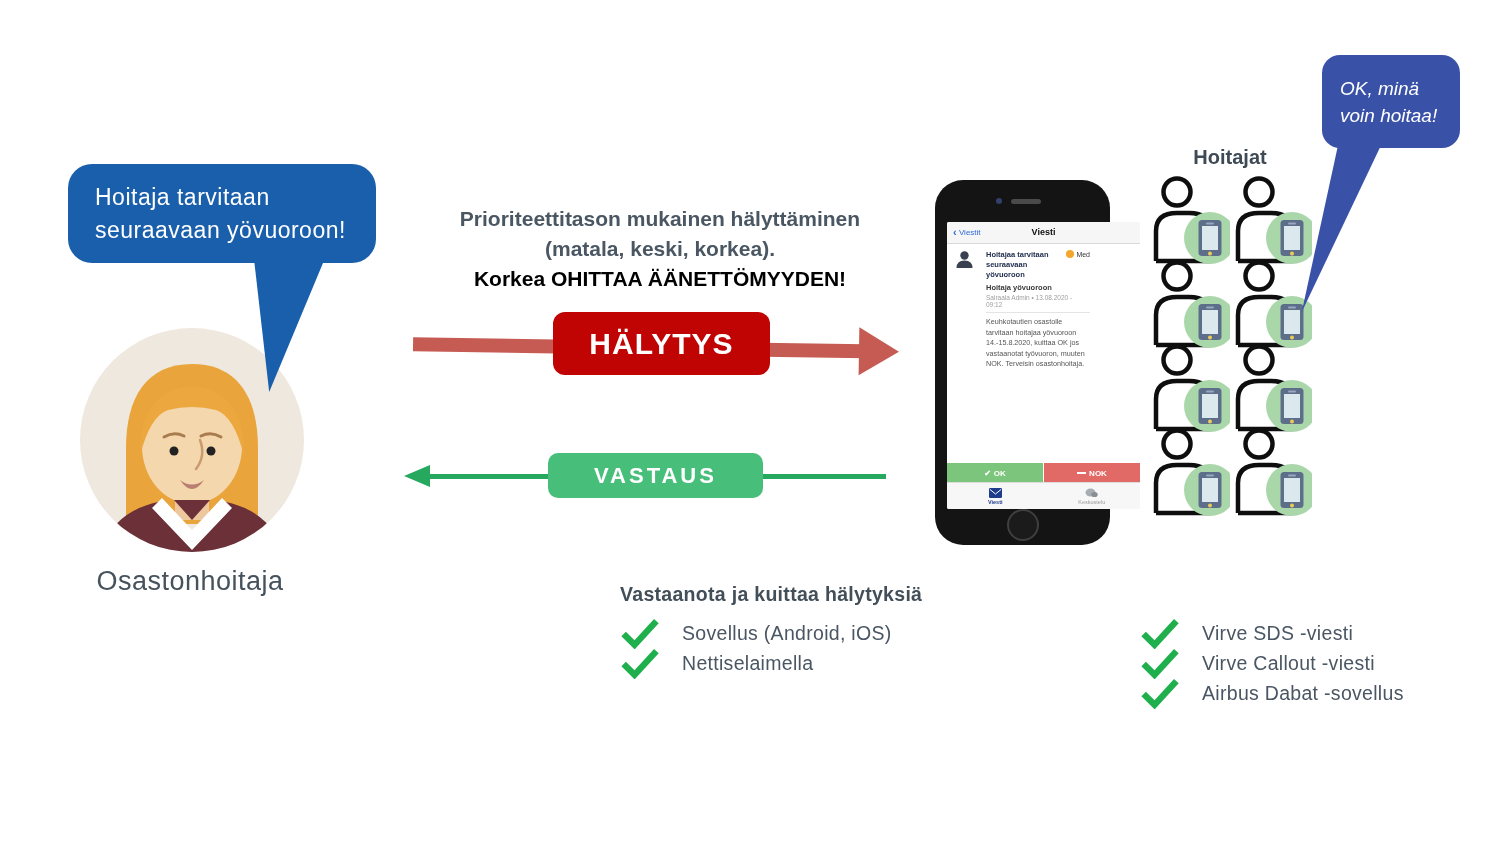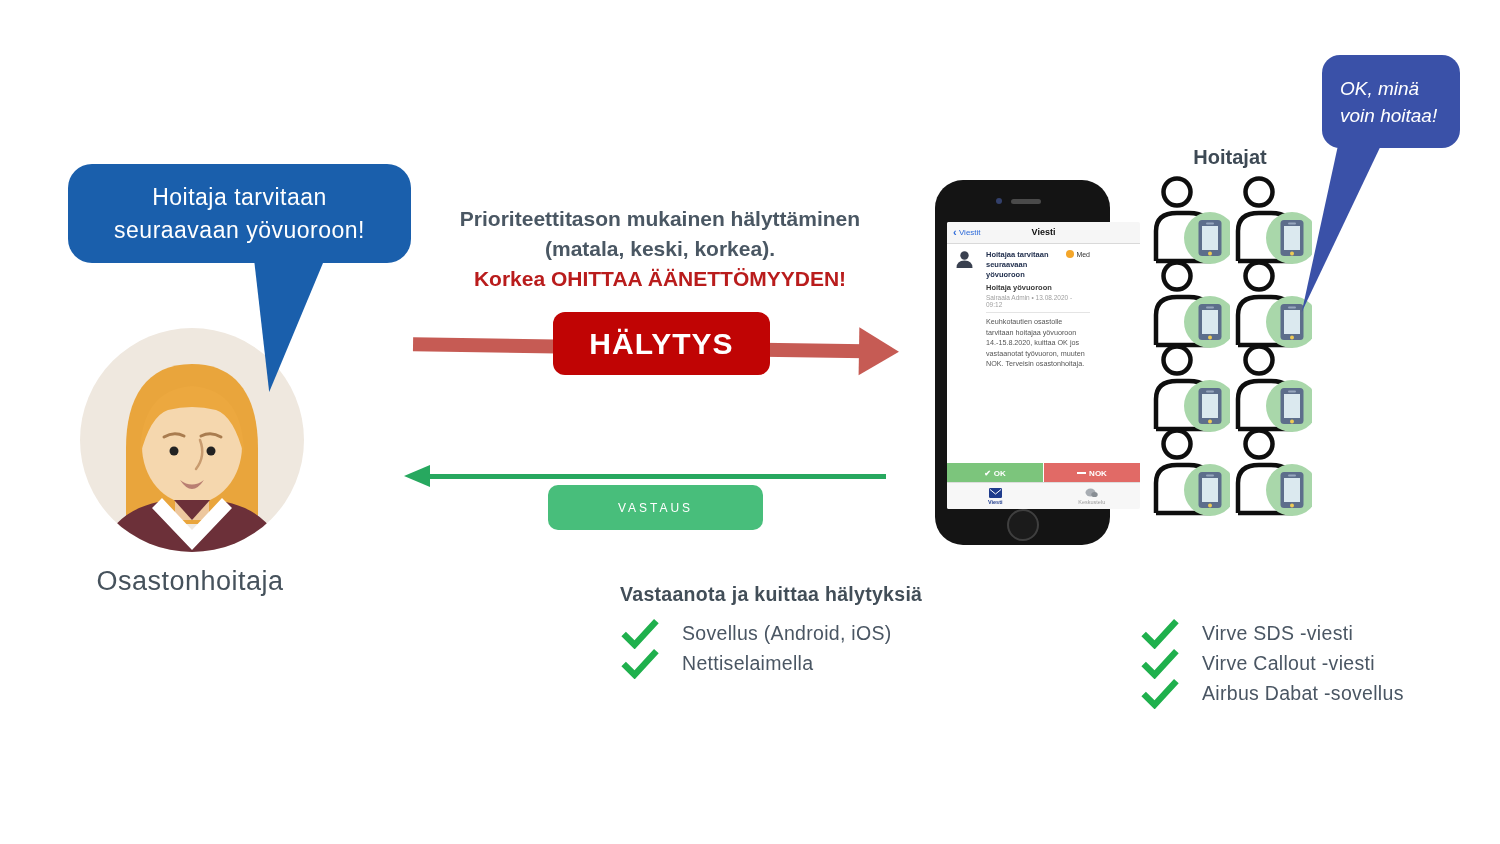--- a/index.html
+++ b/index.html
@@ -1,48 +1,48 @@
 <!DOCTYPE html>
 <html><head>
 <meta charset="utf-8">
 <style>
   html,body{margin:0;padding:0;background:#ffffff;}
   .canvas{position:relative;width:1500px;height:844px;background:#ffffff;overflow:hidden;
           font-family:"Liberation Sans", sans-serif;color:#4A5663;}
   .abs{position:absolute;}
 
   
-  .bubble-left{left:68px;top:164px;width:343px;height:99px;background:#1A5FAC;border-radius:24px;
-      display:flex;flex-direction:column;align-items:center;justify-content:center;z-index:3;}
+  .bubble-left{left:68px;top:164px;width:281px;height:99px;background:#1A5FAC;border-radius:24px;
+      display:flex;flex-direction:column;align-items:flex-start;justify-content:center;z-index:3;padding-left:27px;}
   .bubble-left .line{color:#fff;font-size:23px;line-height:33px;letter-spacing:.5px;}
   .bubble-left-tail{left:250px;top:252px;width:80px;height:140px;background:#1A5FAC;
       clip-path:polygon(4% 0%, 97% 0%, 24% 100%);z-index:2;}
 
   
   .avatar{left:80px;top:328px;width:224px;height:224px;z-index:1;}
   .avatar-label{left:40px;top:566px;width:300px;text-align:center;font-size:27px;color:#46525C;letter-spacing:.5px;}
 
   
   .priority{left:415px;top:204px;width:490px;text-align:center;font-weight:bold;font-size:21px;line-height:30px;color:#4A5763;}
-  .priority .warn{color:#b91c1c;}
+  .priority .warn{color:#000000;}
 
   
   .alert-arrow{left:411px;top:322px;width:488px;height:52px;transform:rotate(0.9deg);z-index:1;}
   .alert-shaft{position:absolute;left:2px;top:19px;width:452px;height:14px;background:#C65B54;}
   .alert-head{position:absolute;right:0;top:2px;width:0;height:0;
       border-top:24px solid transparent;border-bottom:24px solid transparent;border-left:40px solid #C65B54;}
   .alert-btn{left:553px;top:312px;width:217px;height:63px;background:#C00404;border-radius:12px;
       display:flex;align-items:center;justify-content:center;color:#fff;font-weight:bold;font-size:30px;letter-spacing:1px;z-index:2;}
 
   
   .resp-line{left:424px;top:474px;width:462px;height:5px;background:#27A85F;z-index:1;}
   .resp-head{left:404px;top:465px;width:0;height:0;z-index:1;
       border-top:11px solid transparent;border-bottom:11px solid transparent;border-right:26px solid #27A85F;}
   .resp-btn{left:548px;top:453px;width:215px;height:45px;background:#48BE7B;border-radius:10px;
-      display:flex;align-items:center;justify-content:center;color:#fff;font-weight:normal;font-size:12px;letter-spacing:3px;z-index:2;margin-top:32px;}
+      display:flex;align-items:center;justify-content:center;color:#fff;font-weight:bold;font-size:22px;letter-spacing:3px;z-index:2;}
 
   
   .phone{left:935px;top:180px;width:175px;height:365px;background:#141414;border-radius:28px;z-index:2;}
   .cam{position:absolute;left:61px;top:18px;width:6px;height:6px;border-radius:50%;background:#33406B;}
   .speaker{position:absolute;left:76px;top:19px;width:30px;height:5px;border-radius:3px;background:#4A4A4A;}
   .home{position:absolute;left:50%;bottom:4px;transform:translateX(-50%);width:28px;height:28px;border-radius:50%;
       border:2px solid #3F3F3F;background:#1B1B1B;}
   .screen{position:absolute;left:12px;top:42px;width:151px;height:287px;background:#fff;border-radius:2px;overflow:hidden;padding-left:42px;}
   .pnav{position:absolute;left:0;top:0;right:0;height:21px;background:#F6F6F6;border-bottom:1px solid #D9D9D9;}
   .pback{position:absolute;left:6px;top:4px;font-size:8px;color:#2E6BDA;}

